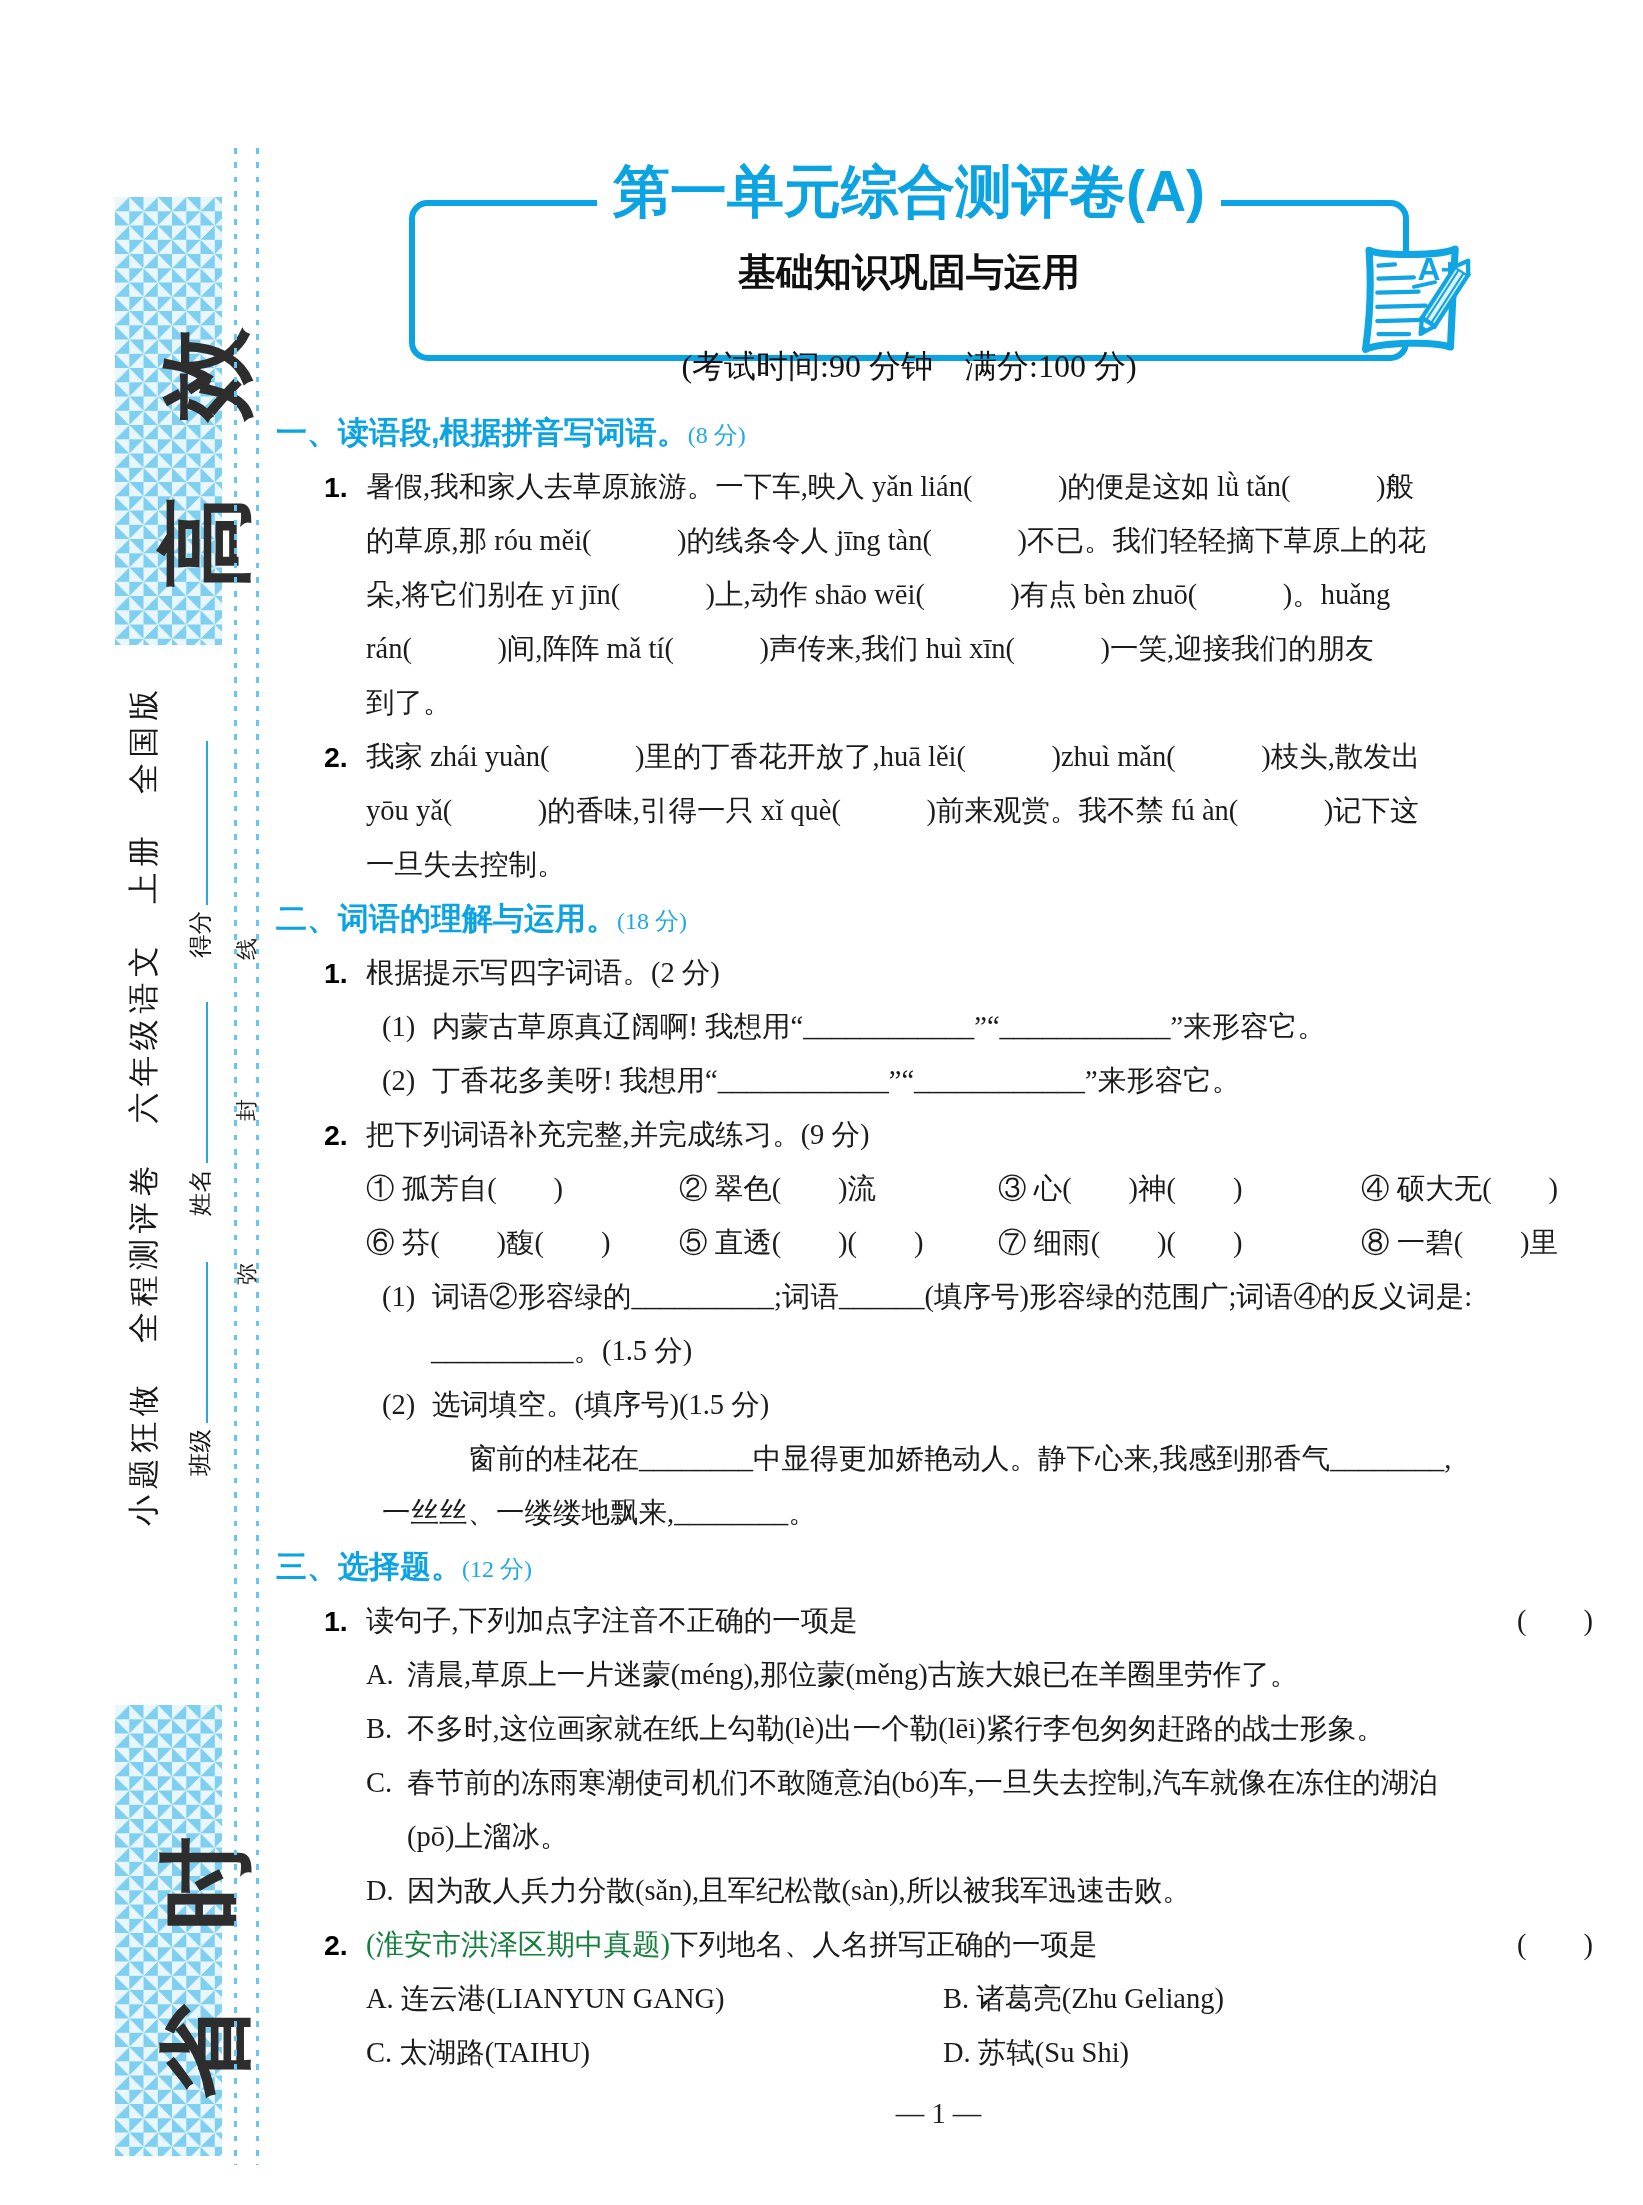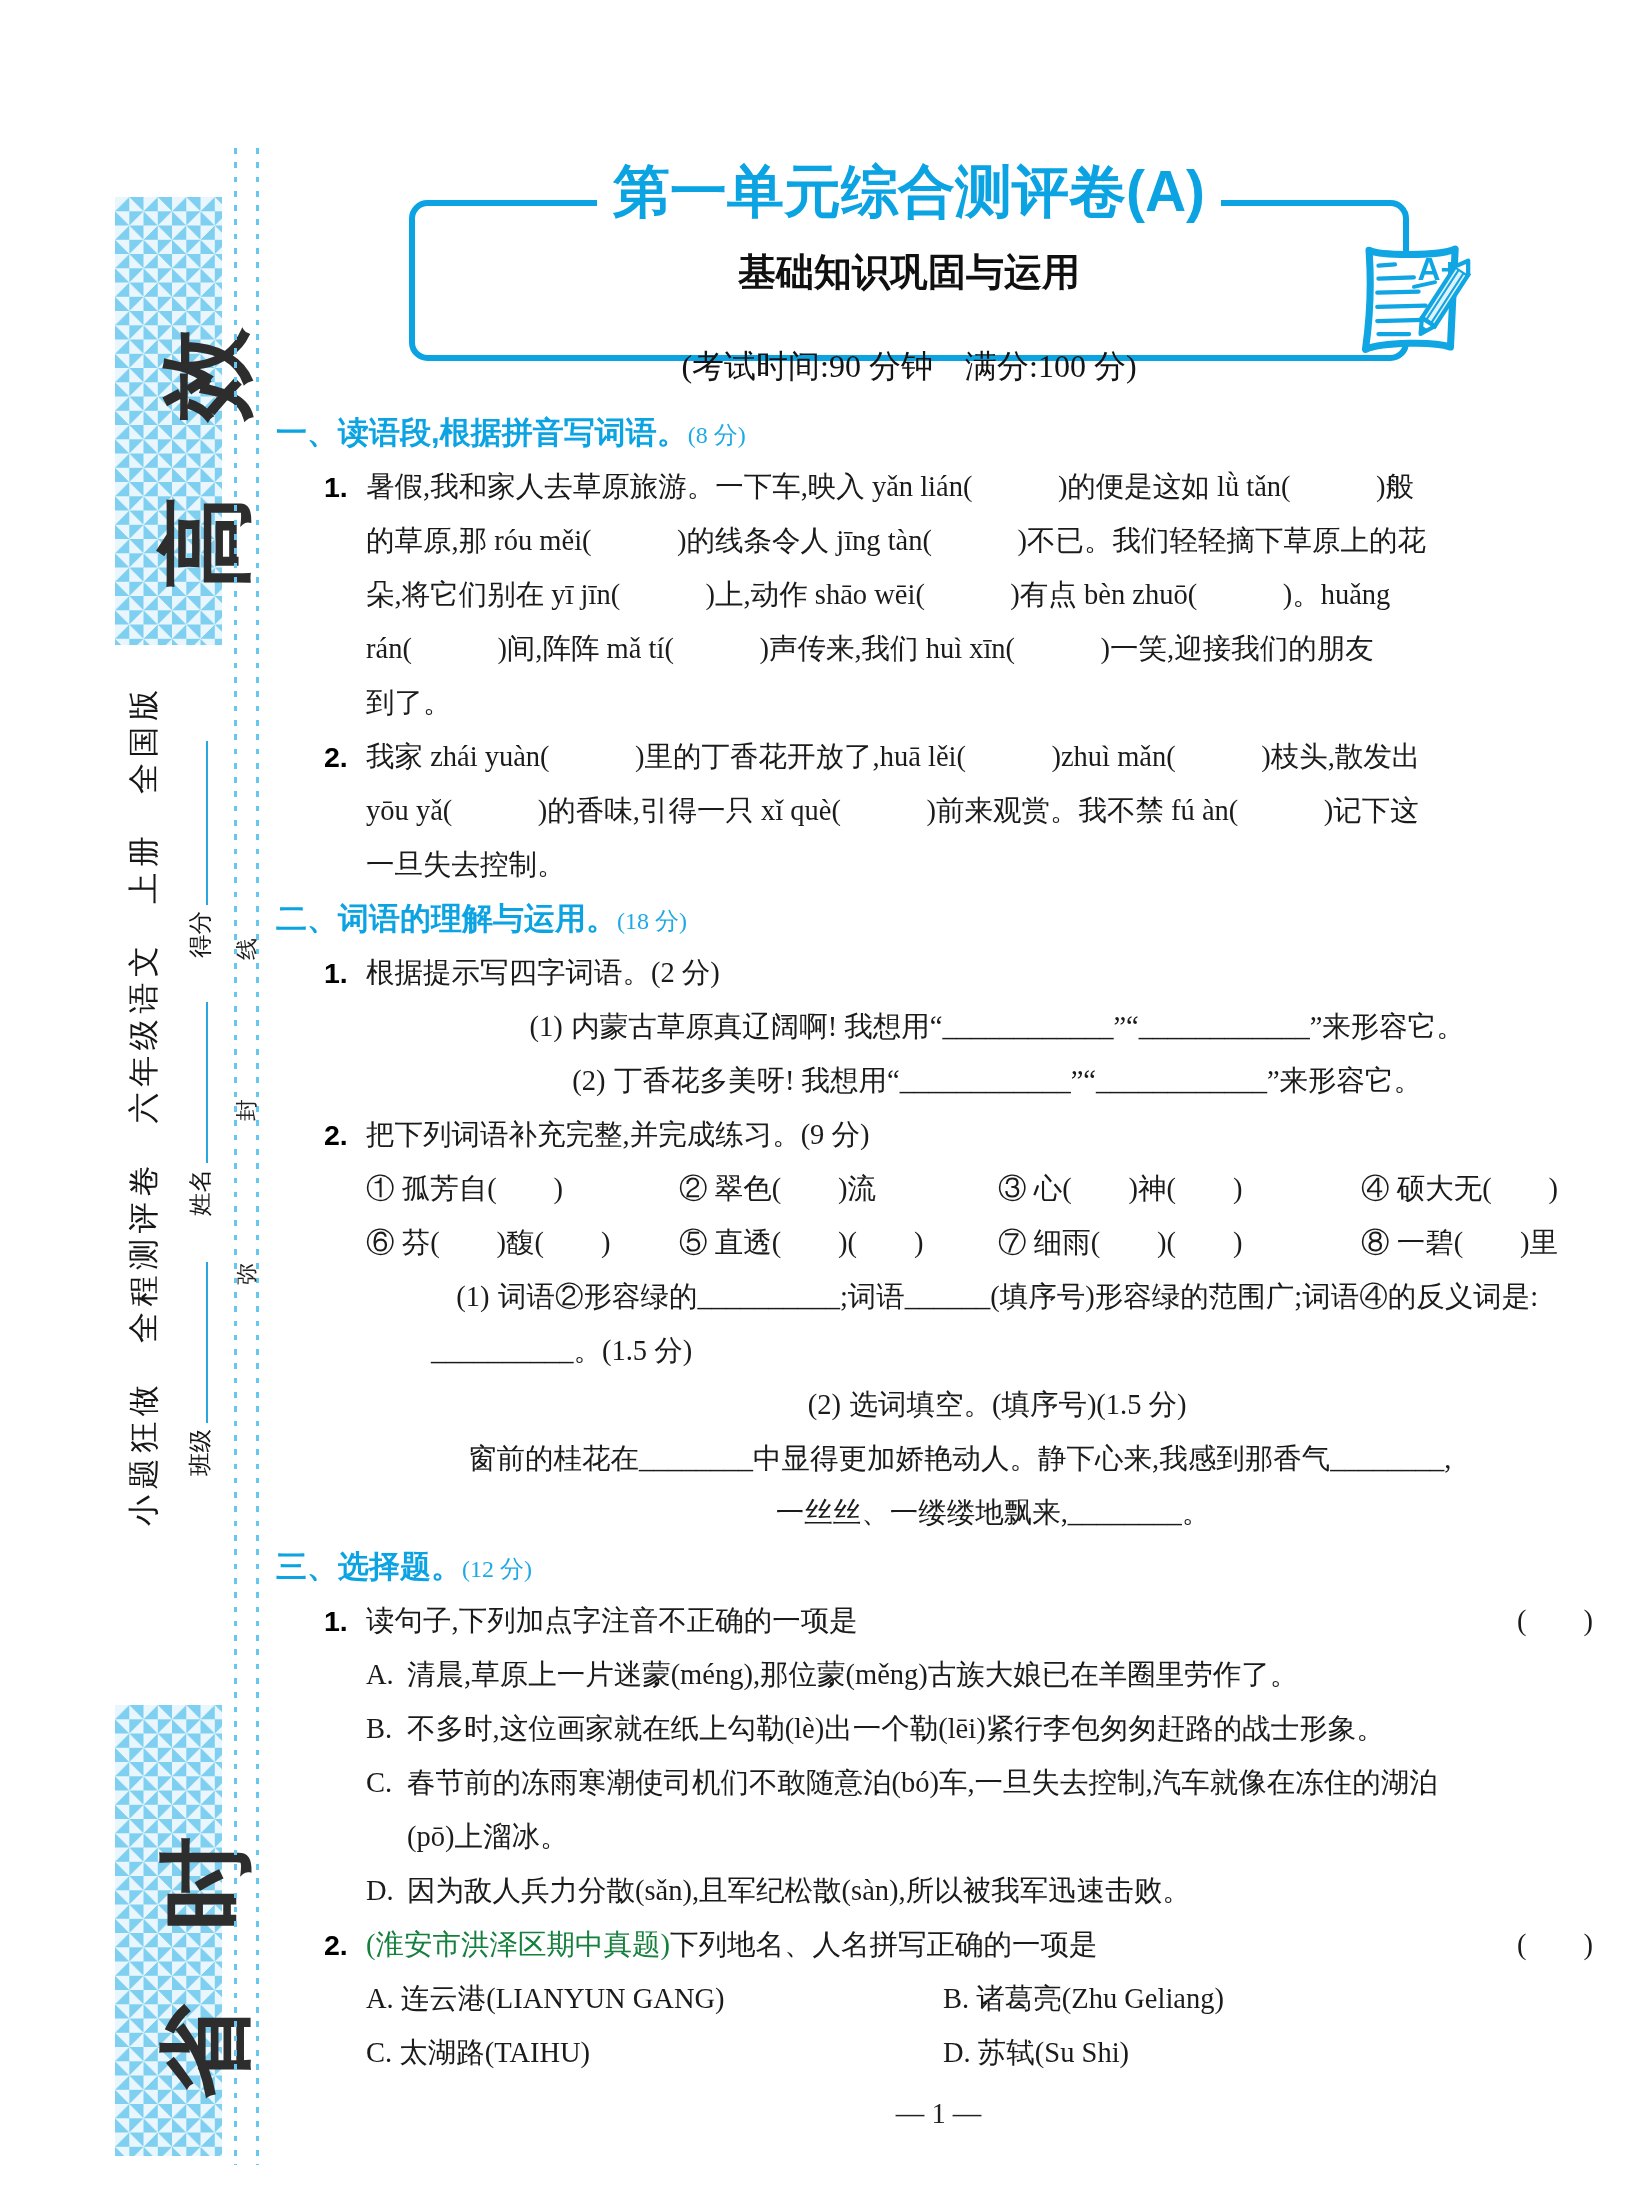--- a/index.html
+++ b/index.html
@@ -45,21 +45,21 @@
   #header-info{position:absolute;left:409px;top:305px;width:1000px;text-align:center;font-size:32px;color:#141414;margin-top:40px;}
   #paper-icon{position:absolute;left:1351px;top:242px;z-index:4;}
 
   
   #content{position:absolute;left:273px;top:406px;width:1331px;}
   .ln{position:relative;height:54px;line-height:54px;font-size:28.5px;white-space:nowrap;}
   .sec{font-family:"Liberation Sans","DejaVu Sans",sans-serif;font-weight:700;font-size:31px;color:#0ba3e2;padding-left:3.1px;}
   .sec .score{font-family:"Liberation Serif","DejaVu Serif",serif;font-weight:400;font-size:24px;color:#1fa9e5;}
   .inum{position:absolute;left:51px;top:0;font-family:"Liberation Sans","DejaVu Sans",sans-serif;font-weight:700;color:#000;}
   .t1{padding-left:93px;}
-  .t2{padding-left:109px;text-align:center;}
+  .t2{padding-left:109px;}
   .t2b{padding-left:158px;}
   .t3{padding-left:195px;}
   .snum{display:inline-block;width:50px;}
   .flexln{display:flex;}
   .bracket{margin-left:auto;padding-right:11px;}
   .wordgrid{display:grid;grid-template-columns:313px 319px 363px 1fr;padding-left:93px;}
   .optgrid{display:grid;grid-template-columns:577px 1fr;padding-left:93px;}
   .optlabel{display:inline-block;width:41px;}
   .dt{display:inline-block;position:relative;}
   .dt::after{content:"\2022";position:absolute;left:50%;transform:translateX(-50%);top:29px;

